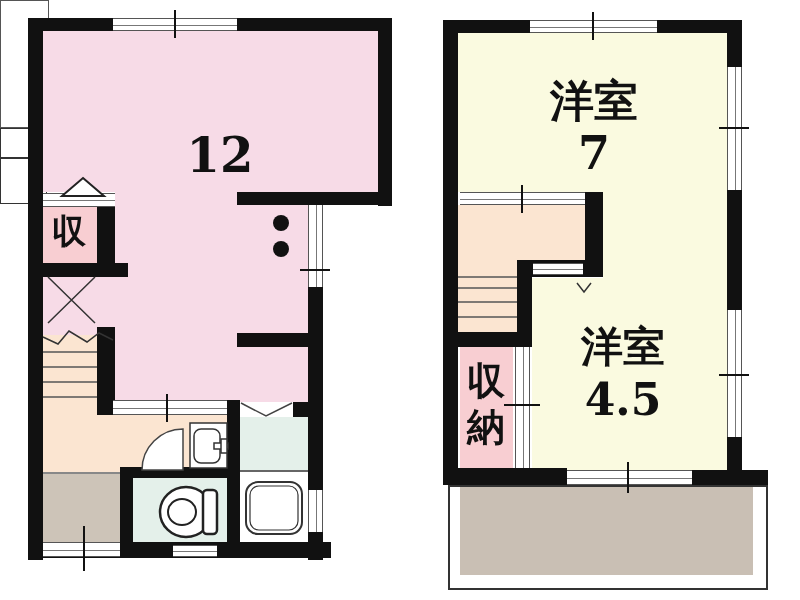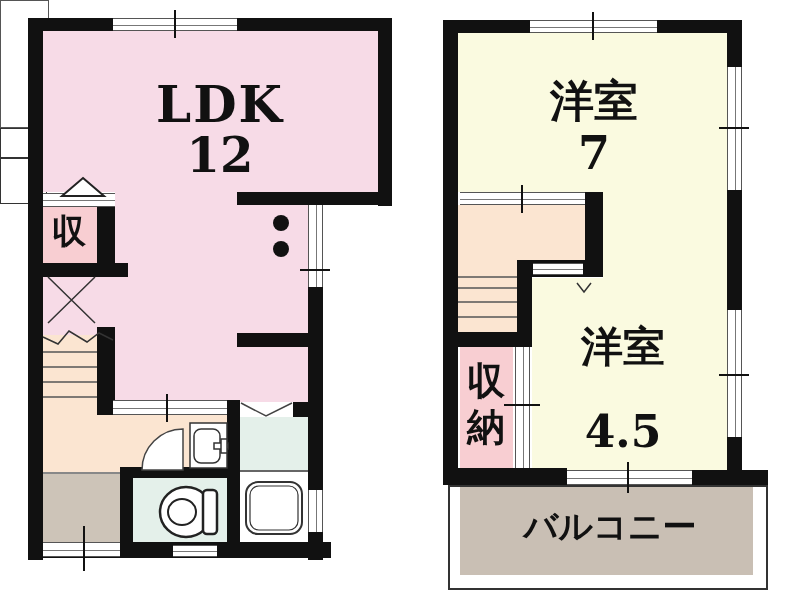--- a/index.html
+++ b/index.html
@@ -147,25 +147,23 @@
     <rect x="203" y="490" width="14" height="44" rx="4" fill="#fff" stroke="#222" stroke-width="2.5"></rect>
 
     <rect x="246" y="482" width="56" height="52" rx="12" fill="#fff" stroke="#333" stroke-width="2"></rect>
     <rect x="250" y="486" width="48" height="44" rx="9" fill="#fff" stroke="#333" stroke-width="1.2"></rect>
 
     <path d="M458,277 H517 M458,288 H517 M458,302 H517 M458,317 H517" stroke="#555" stroke-width="1.5" fill="none"></path>
 
     <path d="M577,283 L584,292 L591,283" stroke="#333" stroke-width="1.5" fill="none"></path>
   </svg>
 
-  <div class="lbl" style="left:150px;top:80px;width:140px;font-size:50px;letter-spacing:2px;">LDK</div>
   <div class="lbl" style="left:150px;top:131px;width:140px;font-size:48px;">12</div>
   <div class="lbl" style="left:52px;top:214px;font-size:34px;">収</div>
 
   <div class="lbl" style="left:524px;top:79px;width:140px;font-size:44px;">洋室</div>
   <div class="lbl" style="left:524px;top:130px;width:140px;font-size:46px;">7</div>
   <div class="lbl" style="left:553px;top:326px;width:140px;font-size:42px;">洋室</div>
-  <div class="lbl" style="left:553px;top:378px;width:140px;font-size:44px;margin-top:32px;">4.5</div>
+  <div class="lbl" style="left:553px;top:378px;width:140px;font-size:44px;">4.5</div>
   <div class="lbl" style="left:467px;top:362px;font-size:38px;">収</div>
   <div class="lbl" style="left:467px;top:408px;font-size:38px;">納</div>
-  <div class="lbl" style="left:470px;top:509px;width:280px;font-size:34px;">バルコニー</div>
 
 </div>
 
 </body></html>

